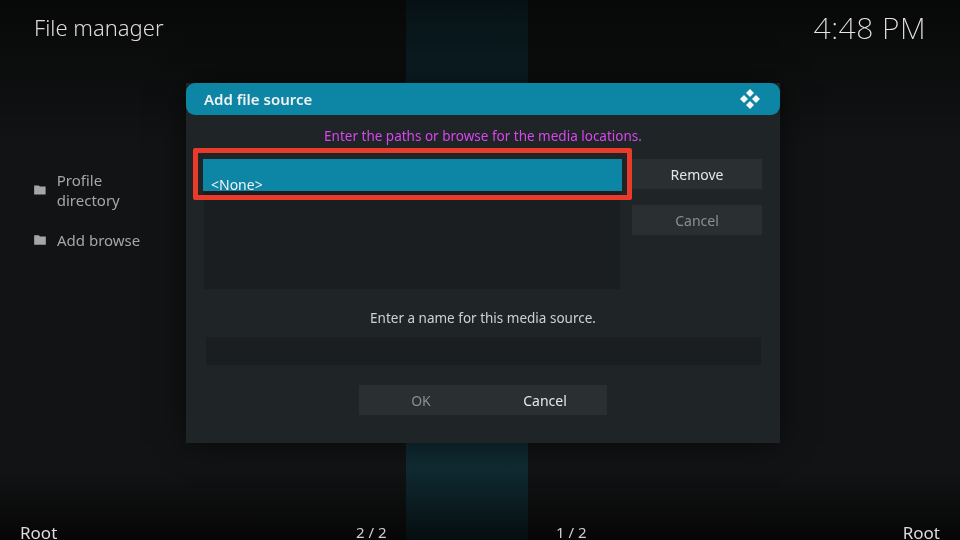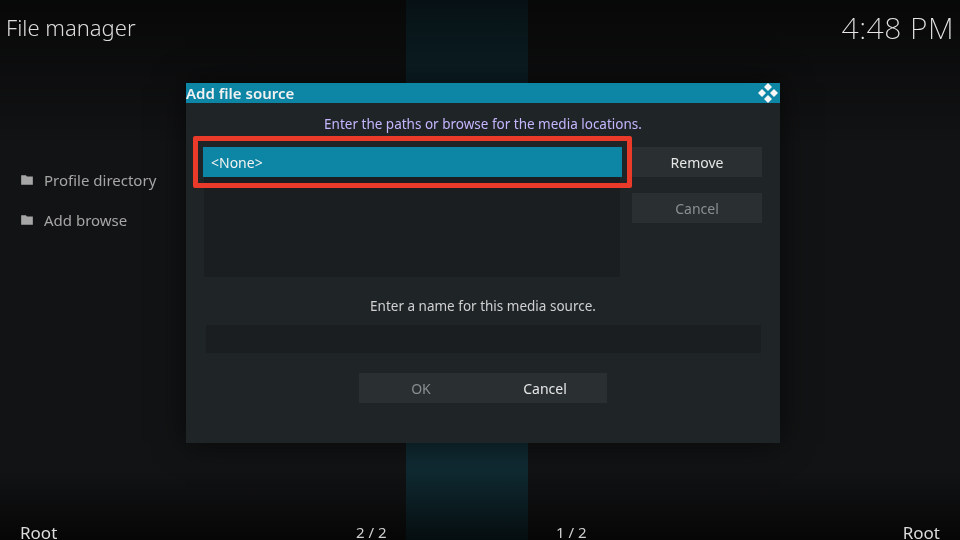--- a/index.html
+++ b/index.html
@@ -4,42 +4,42 @@
 <style>
   * { margin:0; padding:0; box-sizing:border-box; }
   body { width:960px; height:540px; background:#121314; font-family:"Segoe UI","Noto Sans",Arial,sans-serif; color:#e6e6e6; position:relative; overflow:hidden; }
 
   
   .bg-accent { position:absolute; top:0; left:406px; width:122px; height:540px; background:#0e4a5e; opacity:0.42; }
   .bg-fade-top { position:absolute; top:0; left:0; right:0; height:150px; background:linear-gradient(#000 0%, rgba(0,0,0,0) 100%); opacity:0.6; }
   .bg-fade-bot { position:absolute; bottom:0; left:0; right:0; height:70px; background:linear-gradient(rgba(0,0,0,0) 0%, #000 100%); opacity:0.7; }
 
   
-  .header { position:absolute; top:6px; left:0; right:0; height:42px; display:flex; align-items:center; justify-content:space-between; padding:0 6px; }
+  .header { position:absolute; top:6px; left:0; right:0; height:42px; display:flex; align-items:center; justify-content:space-between; padding:0 34px; }
   .header .title { font-size:22px; font-weight:300; color:#dcdcdc; }
   .header .clock { font-size:30px; font-weight:200; color:#e6e6e6; letter-spacing:0.5px; }
 
   
   .sidebar { position:absolute; top:160px; left:0; width:200px; }
-  .sidebar .row { display:flex; align-items:center; padding:10px 20px; color:#a6a6a6; font-size:15px; cursor:default; }
+  .sidebar .row { display:flex; align-items:center; padding:10px 33px; color:#a6a6a6; font-size:15px; cursor:default; }
   .sidebar .row svg { width:14px; height:14px; margin-right:10px; fill:#a6a6a6; }
 
   
   .dialog { position:absolute; top:83px; left:186px; width:594px; height:360px; background:#1f2426; box-shadow:0 0 30px rgba(0,0,0,0.6); }
-  .dialog-header { height:20px; background:#0d85a5; display:flex; align-items:center; justify-content:space-between; padding:0 0; }
+  .dialog-header { height:32px; background:#0d85a5; display:flex; align-items:center; justify-content:space-between; padding:0 18px;border-radius:9px; }
   .dialog-header .t { font-size:15px; font-weight:600; color:#f2f2f2; }
   .dialog-header .logo { width:24px; height:24px; position:relative; }
   .dialog-header .logo svg { width:24px; height:24px; fill:#f7f7f7; }
 
   .dialog-body { padding:12px 18px 0 18px; color:#cfcfcf; }
-  .prompt { text-align:center; font-size:13.5px; color:#c4b5fd; margin-bottom:14px; }
+  .prompt { text-align:center; font-size:13.5px; color:#d946ef; margin-bottom:14px; }
 
   .path-area { display:flex; }
   .path-list { flex:1; background:#1a1e20; height:130px; position:relative; }
-  .path-entry { position:absolute; top:0; left:-1px; width:419px; height:30px; background:#0d85a5; color:#f2f2f2; font-size:14px; padding:6px 8px; }
+  .path-entry { position:absolute; top:0; left:-1px; width:419px; height:30px; background:#0d85a5; color:#f2f2f2; font-size:14px; padding:16px 8px; }
   .highlight-ring { position:absolute; top:-11px; left:-11px; width:439px; height:52px; border:5px solid #e93a2a; border-radius:2px; pointer-events:none; }
 
   .side-btns { width:130px; margin-left:12px; display:flex; flex-direction:column; gap:16px; }
   .btn { height:30px; background:#2a3032; color:#e6e6e6; font-size:14px; display:flex; align-items:center; justify-content:center; cursor:pointer; }
   .btn.disabled { color:#8a8f91; }
 
   .prompt2 { text-align:center; font-size:13.5px; color:#d0d0d0; margin-top:20px; margin-bottom:10px; }
   .name-input { width:555px; height:28px; background:#1a1e20; margin:0 auto; }
 
   .footer-btns { display:flex; justify-content:center; margin-top:20px; }

